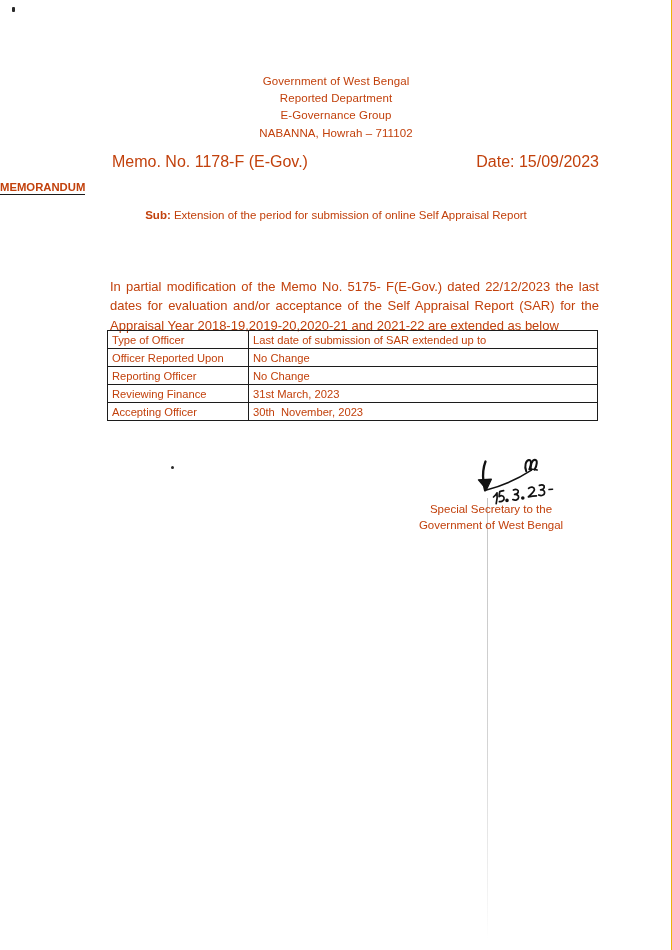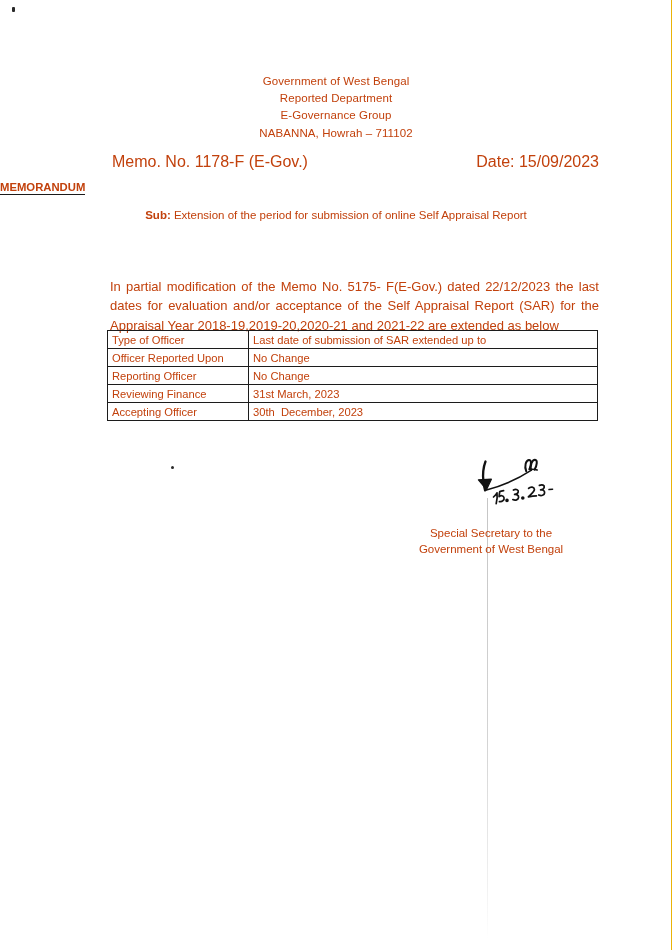--- a/index.html
+++ b/index.html
@@ -131,21 +131,21 @@
     position: absolute;
     left: 470px;
     top: 457px;
     width: 115px;
     height: 52px;
     pointer-events: none;
   }
   .signature-caption {
     position: absolute;
     left: 383px;
-    top: 525px;
+    top: 501px;
     width: 216px;
     text-align: center;
     font-size: 11.5px;
     line-height: 16.4px;
   }
   .signature-caption div { white-space: pre; }
 </style>
 </head>
 <body>
 
@@ -190,21 +190,21 @@
       <tr>
         <td class="col-type">Reporting Officer</td>
         <td>No Change</td>
       </tr>
       <tr>
         <td class="col-type">Reviewing Finance</td>
         <td>31st March, 2023</td>
       </tr>
       <tr>
         <td class="col-type">Accepting Officer</td>
-        <td>30th  December, 2023</td>
+        <td>30th  November, 2023</td>
       </tr>
     </tbody>
   </table>
 
   <div class="signature-mark">
     <svg width="115" height="52" viewBox="0 0 115 52" xmlns="http://www.w3.org/2000/svg">
       <g fill="none" stroke="#111111" stroke-linecap="round" stroke-linejoin="round">
 
         <path d="M15.5 4.5 C 13.2 10.5, 12.6 17.5, 13.4 24.5 C 13.9 28.8, 14.6 31.6, 15.1 33.4" stroke-width="2.3"></path>
 

